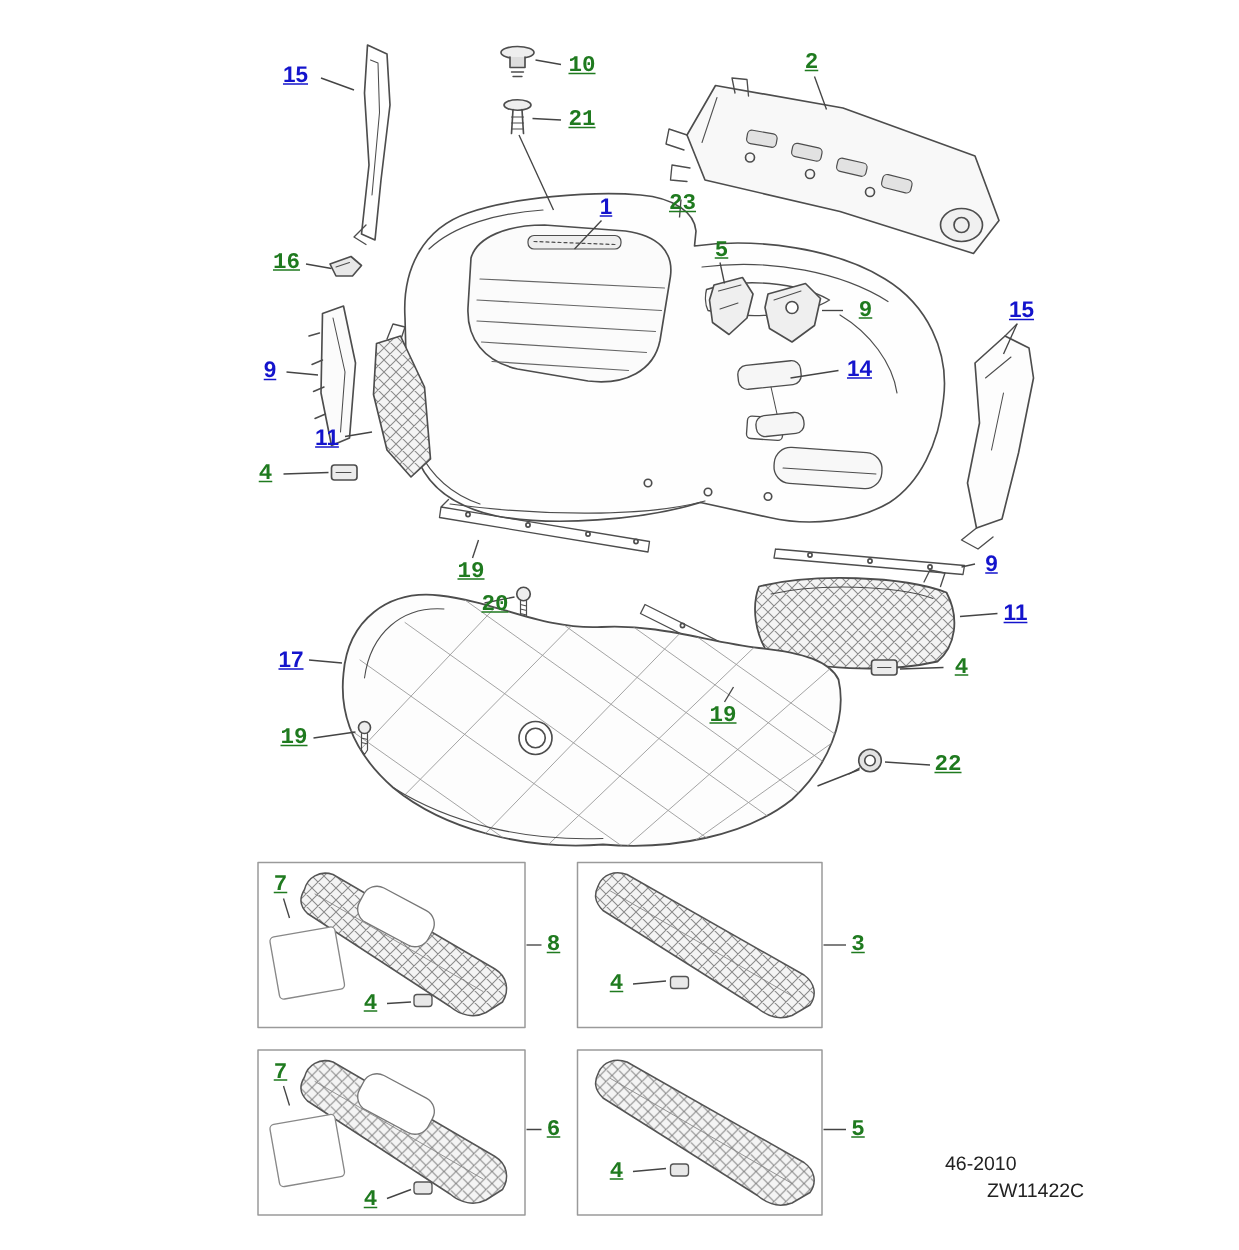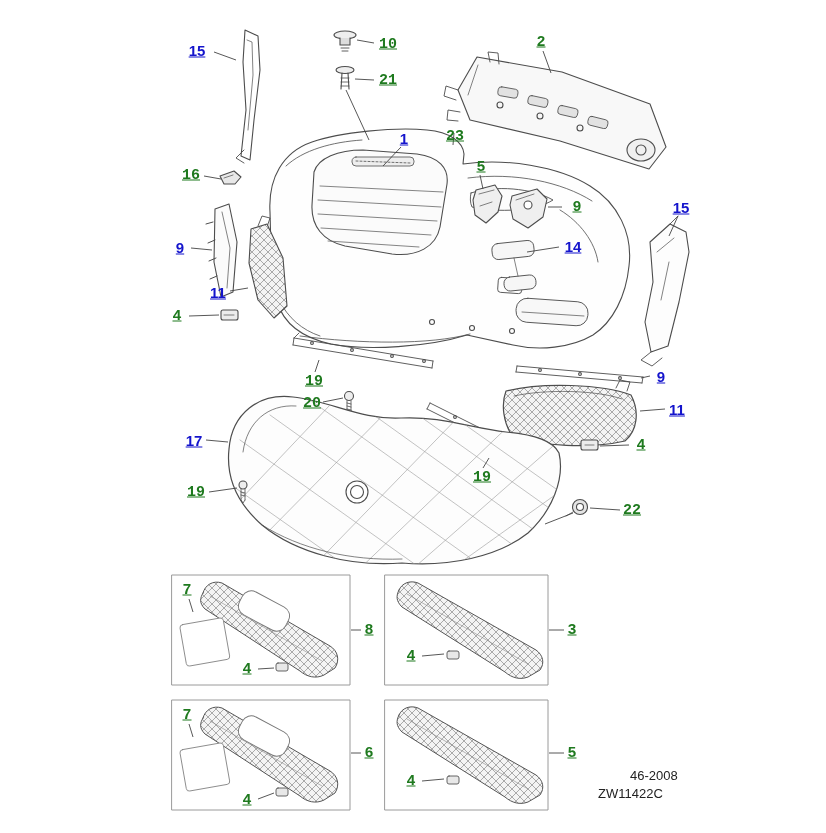--- a/index.html
+++ b/index.html
@@ -276,35 +276,35 @@
   <div class="callout" style="left:404px;top:138px" data-color="blue">1</div>
   <div class="callout" style="left:481px;top:167px" data-color="green">5</div>
   <div class="callout" style="left:577px;top:207px" data-color="green">9</div>
   <div class="callout" style="left:191px;top:175px" data-color="green">16</div>
   <div class="callout" style="left:180px;top:247px" data-color="blue">9</div>
   <div class="callout" style="left:573px;top:246px" data-color="blue">14</div>
   <div class="callout" style="left:681px;top:207px" data-color="blue">15</div>
   <div class="callout" style="left:218px;top:292px" data-color="blue">11</div>
   <div class="callout" style="left:177px;top:316px" data-color="green">4</div>
   <div class="callout" style="left:314px;top:381px" data-color="green">19</div>
-  <div class="callout" style="left:312px;top:403px" data-color="green">20</div>
+  <div class="callout" style="left:330px;top:403px" data-color="green">20</div>
   <div class="callout" style="left:661px;top:376px" data-color="blue">9</div>
   <div class="callout" style="left:677px;top:409px" data-color="blue">11</div>
   <div class="callout" style="left:194px;top:440px" data-color="blue">17</div>
   <div class="callout" style="left:641px;top:445px" data-color="green">4</div>
   <div class="callout" style="left:482px;top:477px" data-color="green">19</div>
   <div class="callout" style="left:196px;top:492px" data-color="green">19</div>
   <div class="callout" style="left:632px;top:510px" data-color="green">22</div>
   <div class="callout" style="left:187px;top:590px" data-color="green">7</div>
   <div class="callout" style="left:369px;top:630px" data-color="green">8</div>
   <div class="callout" style="left:247px;top:669px" data-color="green">4</div>
   <div class="callout" style="left:572px;top:630px" data-color="green">3</div>
   <div class="callout" style="left:411px;top:656px" data-color="green">4</div>
   <div class="callout" style="left:187px;top:715px" data-color="green">7</div>
   <div class="callout" style="left:369px;top:753px" data-color="green">6</div>
   <div class="callout" style="left:247px;top:800px" data-color="green">4</div>
   <div class="callout" style="left:572px;top:753px" data-color="green">5</div>
   <div class="callout" style="left:411px;top:781px" data-color="green">4</div>
 
-  <div class="footer-text" style="left:630px;top:768px">46-2008</div>
-  <div class="footer-text" style="left:598px;top:786px">ZW11422C</div>
+  <div class="footer-text" style="left:630px;top:768px">46-2010</div>
+  <div class="footer-text" style="left:658px;top:786px">ZW11422C</div>
 
 </div>
 
 </body></html>

